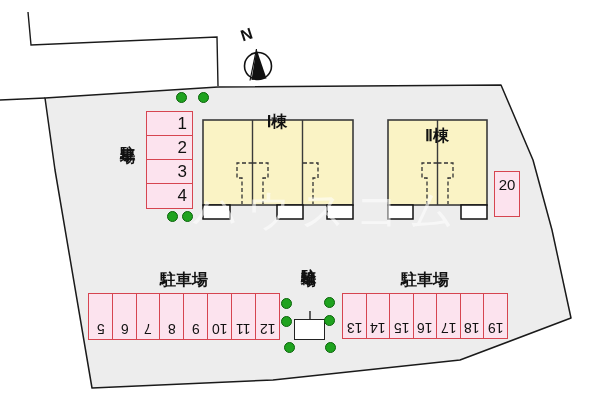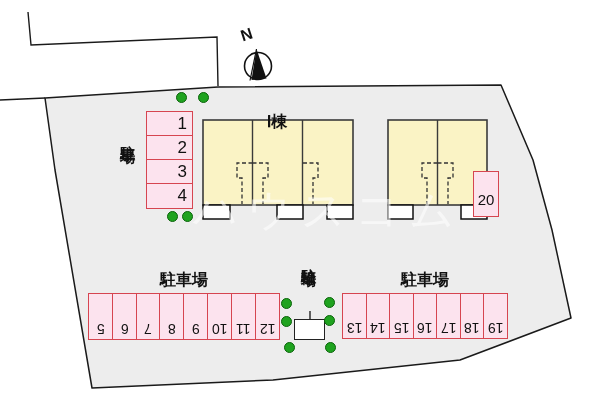--- a/index.html
+++ b/index.html
@@ -18,23 +18,23 @@
   .cells-v .pcell + .pcell{margin-top:-1.5px;}
 
   .row{position:absolute;display:flex;}
   .row .pcell{flex:1;display:flex;align-items:flex-end;justify-content:center;
               padding-bottom:2px;font-size:14px;}
   .row .pcell + .pcell{margin-left:-1.5px;}
   .row .pcell span{transform:rotate(180deg);display:inline-block;}
   #row-bl{left:88px;top:293px;width:192px;height:47px;}
   #row-br{left:342px;top:293px;width:166px;height:46px;}
 
-  #cell-20{position:absolute;left:473px;top:171px;width:26px;height:46px;
+  #cell-20{position:absolute;left:494px;top:171px;width:26px;height:46px;
            display:flex;justify-content:center;align-items:flex-start;
-           padding-top:19px;font-size:15px;}
+           padding-top:4px;font-size:15px;}
 
   .dot{position:absolute;width:11px;height:11px;border-radius:50%;
        background:#1FA31F;border:1.5px solid #0A640A;box-sizing:border-box;}
 
   .shed{position:absolute;left:294px;top:319px;width:31px;height:21px;
         background:#fff;border:1.5px solid #222;box-sizing:border-box;}
 
   .wm{position:absolute;left:193px;top:181px;font-size:44px;font-weight:normal;
       color:rgba(255,255,255,0.55);letter-spacing:9px;white-space:nowrap;pointer-events:none;}
 
@@ -87,20 +87,21 @@
       <polygon points="256.5,49 266.5,78.5 251.5,80" fill="#111"></polygon>
       <line x1="256.5" y1="49" x2="250" y2="80.5" stroke="#111" stroke-width="1.2"></line>
     </g>
 
     <line x1="310" y1="311" x2="310" y2="320" stroke="#111" stroke-width="1.3"></line>
   </svg>
 
   <div class="wm">ハウスコム</div>
 
   <div class="lbl" id="lbl-b1">Ⅰ棟</div>
+  <div class="lbl" id="lbl-b2">Ⅱ棟</div>
 
   <div class="lbl" id="lbl-north">N</div>
 
   <div class="lbl vert" id="lbl-parking-left">駐車場</div>
   <div class="cells-v">
     <div class="pcell">
         <span>1</span>
       </div>
     <div class="pcell">
         <span>2</span>

